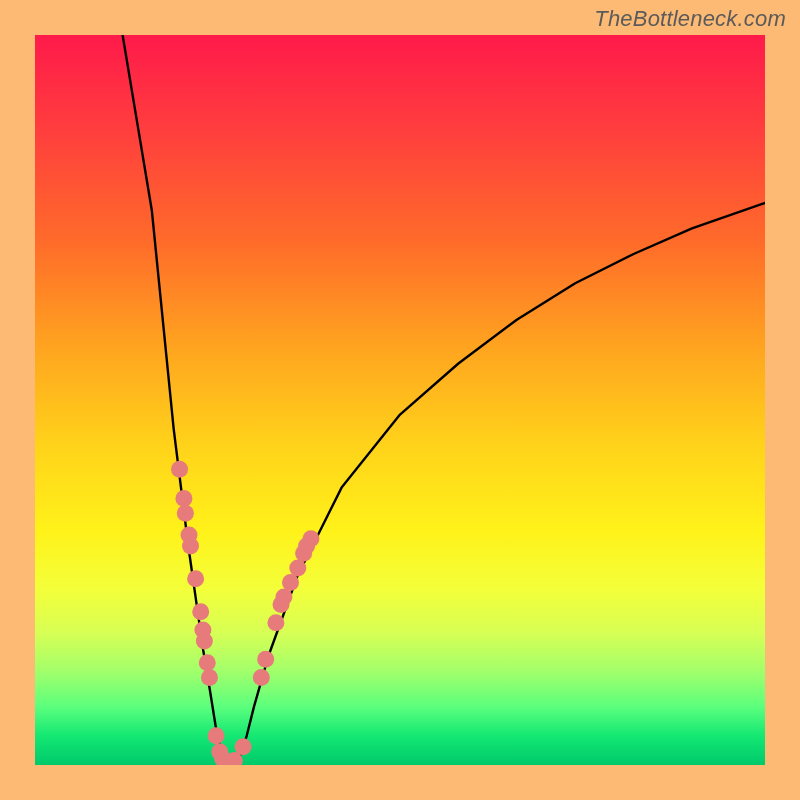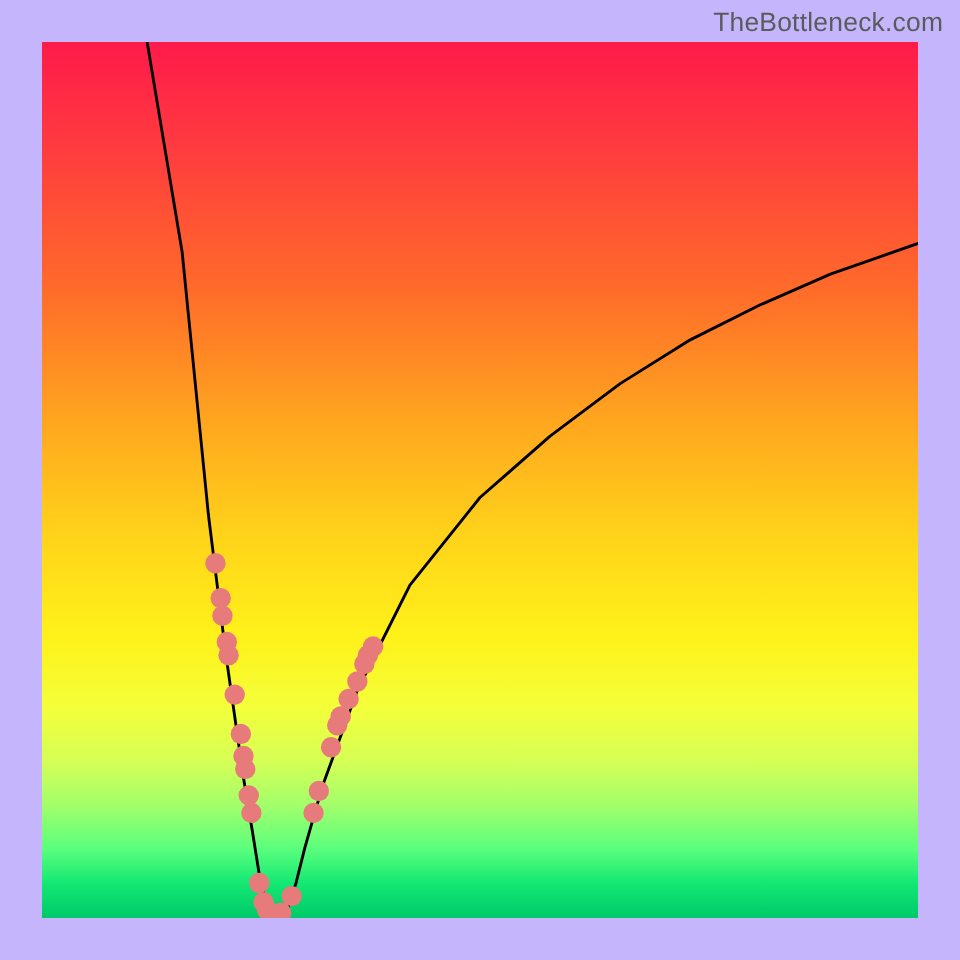--- a/index.html
+++ b/index.html
@@ -7,21 +7,22 @@
     padding: 0;
     width: 800px;
     height: 800px;
     overflow: hidden;
     background: #000;
     font-family: Arial, Helvetica, sans-serif;
   }
   .frame {
     position: absolute;
     inset: 0;
-    background: #c4b5fd;
+    background: #fdba74;
+    font-style: italic;
   }
   .plot {
     position: absolute;
     left: 35px;
     top: 35px;
     width: 730px;
     height: 730px;
     background: linear-gradient(to bottom,
       #ff1a4a 0%,
       #ff3b3f 12%,

